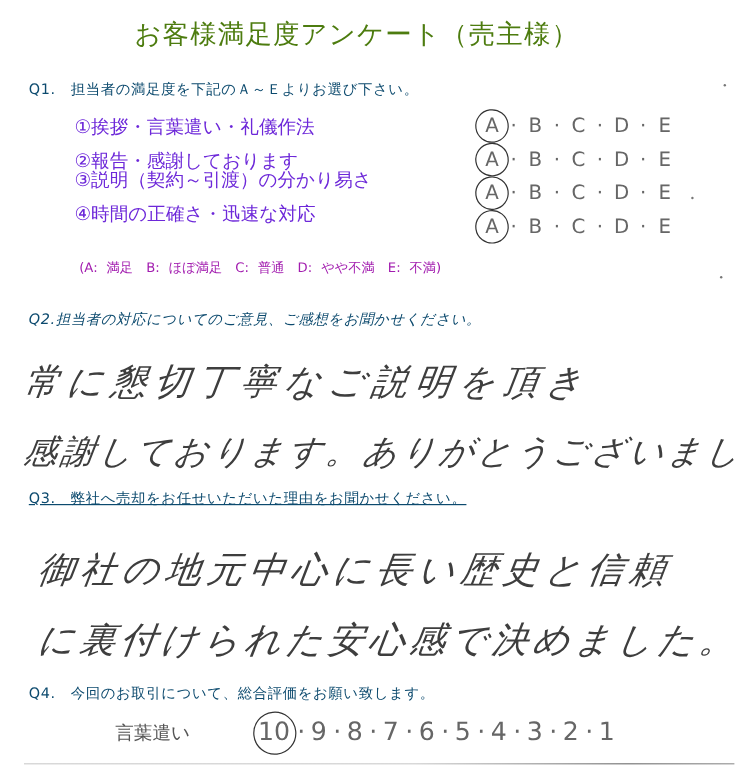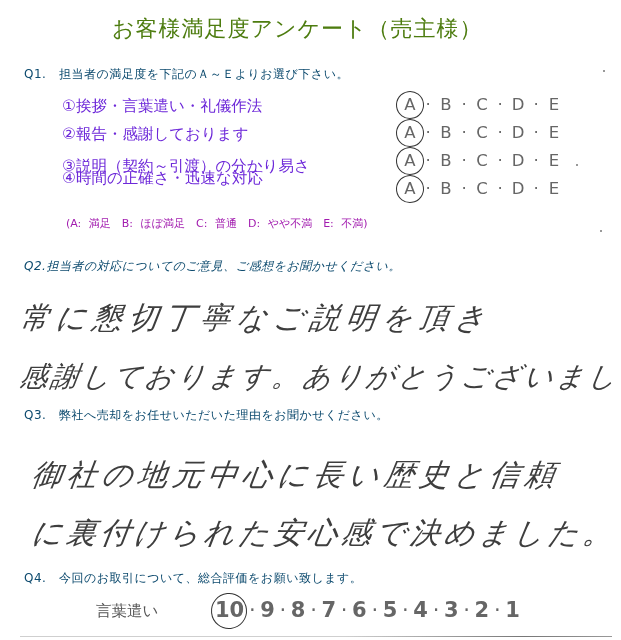--- a/index.html
+++ b/index.html
@@ -28,21 +28,21 @@
       letter-spacing: 0.5px;
     }
     .q1 { left: 24px; top: 66px; }
     .item {
       font-size: 15.5px;
       color: #6d28d9;
       left: 62px;
     }
     .item1 { top: 96px; }
     .item2 { top: 124px; }
-    .item3 { top: 156px; }
+    .item3 { top: 140px; }
     .item4 { top: 168px; }
     .choices {
       left: 400px;
       font-size: 16.5px;
       color: #666;
       display: flex;
       align-items: center;
     }
     .choices .opt {
       width: 20px;
@@ -77,42 +77,41 @@
     .q2 { left: 24px; top: 258px; font-style: italic; }
     .hand {
       font-family: "DejaVu Serif", "Liberation Serif", serif;
       color: #3e3e3e;
       font-style: italic;
       transform: skewX(-8deg);
       letter-spacing: 6px;
     }
     .a2l1 { left: 20px; top: 298px; font-size: 30px; }
     .a2l2 { left: 20px; top: 358px; font-size: 28px; letter-spacing: 3px; }
-    .q3 { left: 24px; top: 407px; }
+    .q3 { left: 24px; top: 407px; text-decoration: underline; }
     .a3l1 { left: 32px; top: 455px; font-size: 30px; letter-spacing: 5px; }
     .a3l2 { left: 32px; top: 513px; font-size: 30px; letter-spacing: 4px; }
     .q4 { left: 24px; top: 570px; }
     .overall-label {
       left: 96px; top: 601px;
       font-size: 15.5px;
       color: #555;
     }
     .scores {
       left: 215px; top: 598px;
       font-size: 21px;
       color: #666;
       display: flex;
       align-items: center;
     }
     .scores .opt {
       display: inline-block;
       text-align: left;
       position: relative;
       min-width: 14px;
-      font-weight: bold;
     }
     .scores .sep {
       display: inline-block;
       width: 16px;
       text-align: center;
     }
     .scores .opt.selected {
       min-width: 28px;
     }
     .scores .opt.selected::before {

